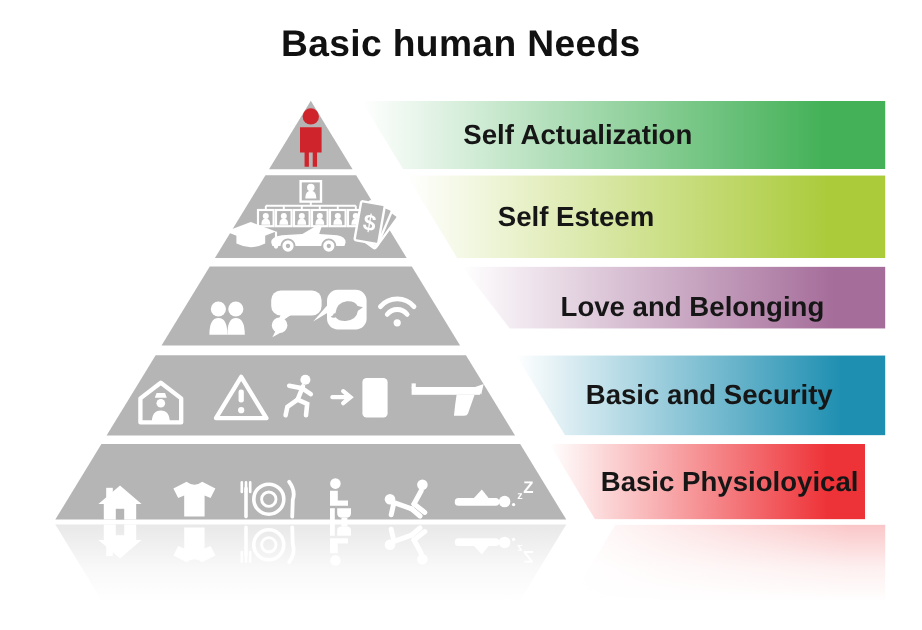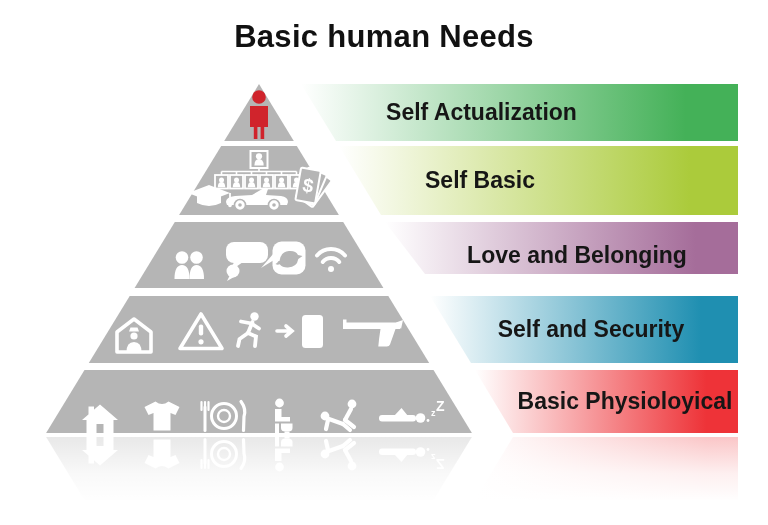--- a/index.html
+++ b/index.html
@@ -22,21 +22,21 @@
   }
   .banner span{display:block;}
   .b1{left:301px;top:84px;width:437px;height:57px;line-height:57px;
       clip-path:polygon(0 0,100% 0,100% 100%,35px 100%);padding-right:76px;}
   .b2{left:339px;top:146px;width:399px;height:69px;line-height:69px;
       clip-path:polygon(0 0,100% 0,100% 100%,42px 100%);padding-right:117px;}
   .b3{left:385px;top:222px;width:353px;height:52px;line-height:66px;
       clip-path:polygon(0 0,100% 0,100% 100%,40px 100%);padding-left:31px;}
   .b4{left:430px;top:296px;width:308px;height:67px;line-height:67px;
       clip-path:polygon(0 0,100% 0,100% 100%,41px 100%);padding-left:14px;}
-  .b5{left:475px;top:370px;width:263px;height:63px;line-height:63px;
+  .b5{left:458px;top:370px;width:263px;height:63px;line-height:63px;
       clip-path:polygon(0 0,100% 0,100% 100%,38px 100%);padding-left:37px;}
   .b5-reflection{
     left:475px;top:437px;width:263px;height:63px;z-index:1;
     clip-path:polygon(0 0,100% 0,100% 100%,38px 100%);
     transform:scaleY(-1);opacity:.42;
   }
   .floor-fade{
     position:absolute;z-index:3;left:0;top:436px;width:768px;height:89px;
     background:linear-gradient(to bottom,
       rgba(255,255,255,.32) 0%,
@@ -224,27 +224,27 @@
       </g>
     </g>
 
     <use href="#tier5g" transform="translate(0,870) scale(1,-1)" opacity="0.45"></use>
   </svg>
 
   <div class="banner b1" style="--c: #44b158;">
     <span>Self Actualization</span>
   </div>
   <div class="banner b2" style="--c: #abcb3b;">
-    <span>Self Basic</span>
+    <span>Self Esteem</span>
   </div>
   <div class="banner b3" style="--c: #a56d9a;">
     <span>Love and Belonging</span>
   </div>
   <div class="banner b4" style="--c: #1f8fb1;">
-    <span>Self and Security</span>
+    <span>Basic and Security</span>
   </div>
   <div class="banner b5" style="--c: #ee3338;">
     <span>Basic Physioloyical</span>
   </div>
 
   <div class="banner b5-reflection" style="--c: #ee3338;"></div>
 
   <div class="floor-fade"></div>
 
 </div>

